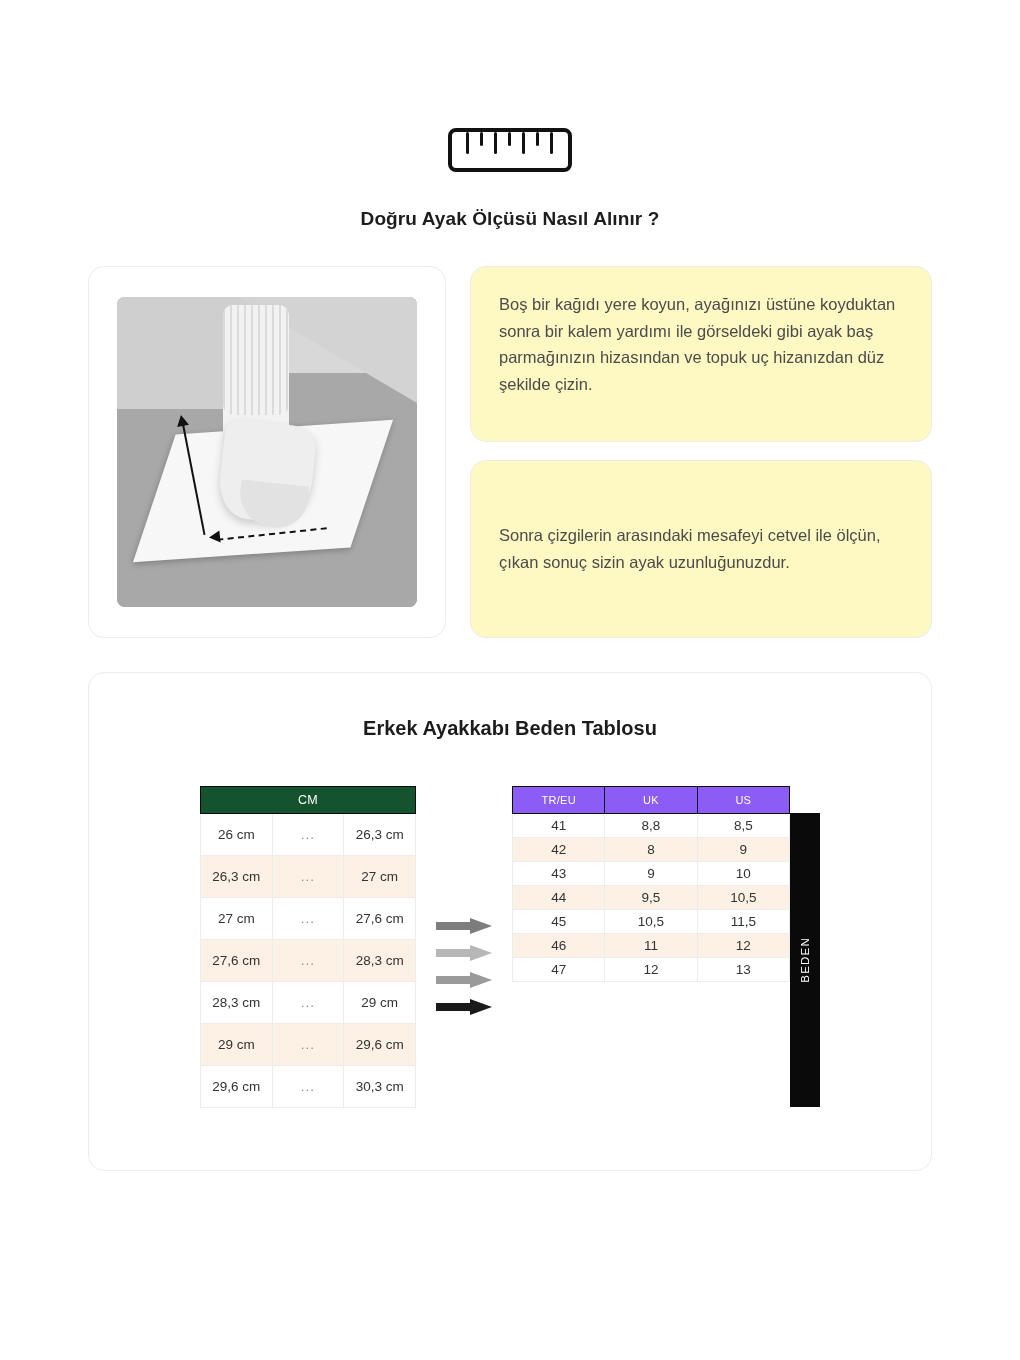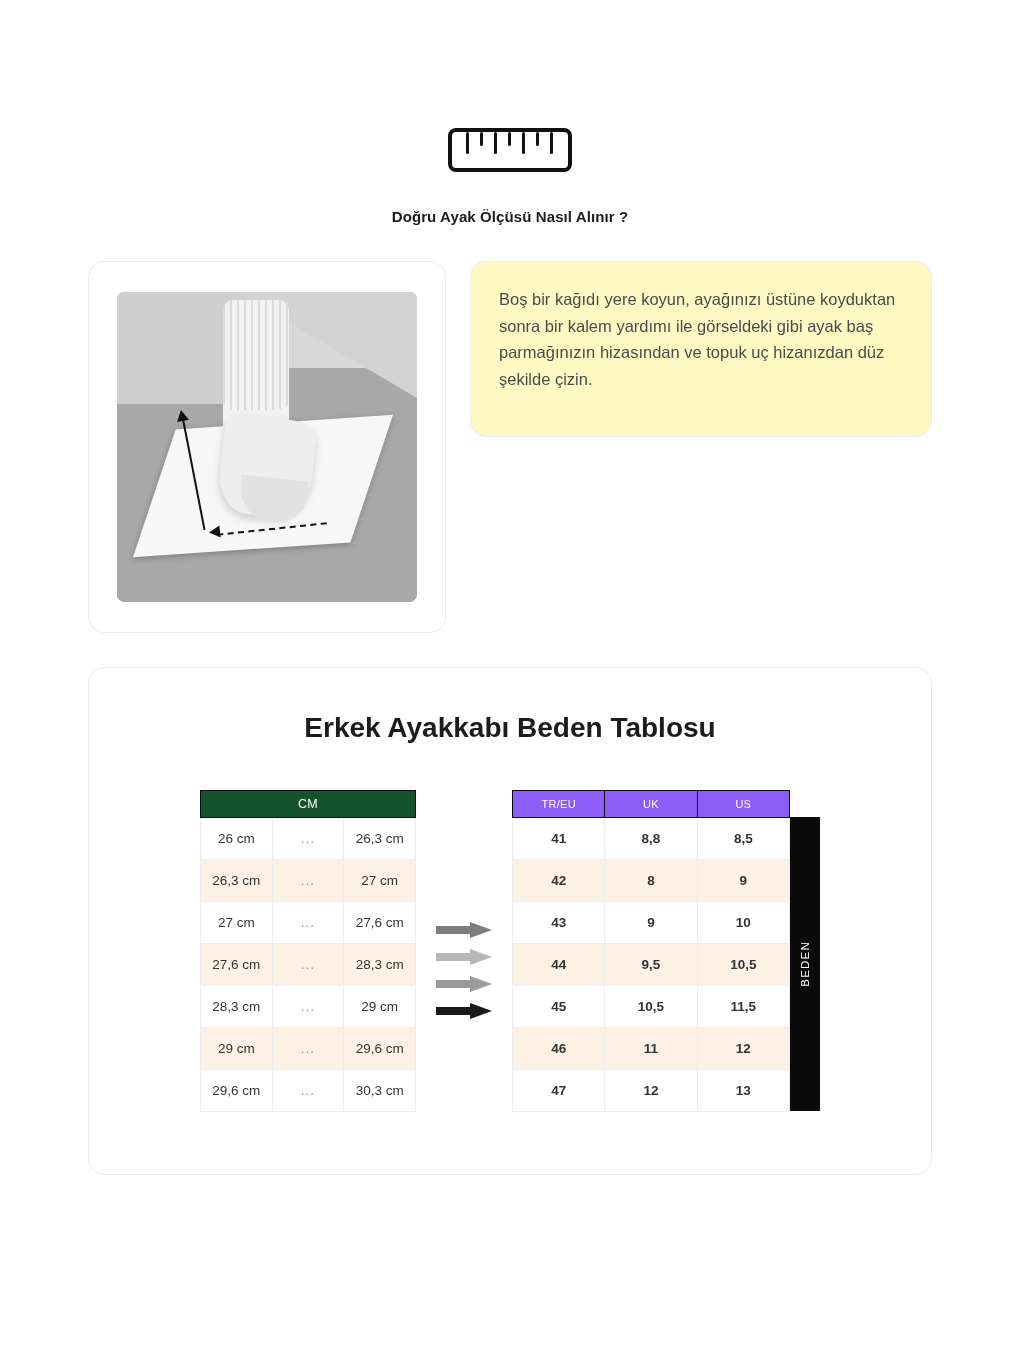--- a/index.html
+++ b/index.html
@@ -42,21 +42,21 @@
     position: absolute;
     top: 0;
     width: 3px;
     background: #111;
     border-radius: 2px;
   }
 
   
   .main-title {
     text-align: center;
-    font-size: 15px;
+    font-size: 19px;
     font-weight: bold;
     color: #1c1c1c;
     margin-top: 36px;
     letter-spacing: .1px;
   }
 
   
   .top-section {
     display: flex;
     gap: 24px;
@@ -227,21 +227,21 @@
   
   .size-card {
     margin: 34px 88px 0 88px;
     border: 1px solid #ececec;
     border-radius: 16px;
     background: #fff;
     padding: 44px 0 62px 0;
   }
   .size-title {
     text-align: center;
-    font-size: 28px;
+    font-size: 20px;
     font-weight: bold;
     color: #1c1c1c;
     margin-bottom: 46px;
   }
 
   .tables-row {
     display: flex;
     justify-content: center;
     align-items: flex-start;
     gap: 0;
@@ -293,23 +293,22 @@
   .eu-table { width: 278px; }
   .eu-table th.head {
     background: #8b5cf6;
     color: #fff;
     height: 27px;
     font-size: 11px;
     border: 1px solid #0a0a0a;
     letter-spacing: .3px;
   }
   .eu-table td {
-    height: 42px;
+    height: 24px;
     width: 92px;
-    font-weight: bold;
   }
 
   .beden-bar {
     width: 30px;
     background: #0a0a0a;
     color: #fff;
     margin-top: 27px;
     height: 294px;
     display: flex;
     align-items: center;
@@ -356,20 +355,21 @@
         <div class="ph-toes"></div>
         <div class="ph-arrow-line"></div>
         <div class="ph-arrow-head"></div>
         <div class="ph-dashed"></div>
         <div class="ph-dash-head"></div>
       </div>
     </div>
 
     <div class="text-cards">
       <div class="text-card first">Boş bir kağıdı yere koyun, ayağınızı üstüne koyduktan sonra bir kalem yardımı ile görseldeki gibi ayak baş parmağınızın hizasından ve topuk uç hizanızdan düz şekilde çizin.</div>
+      <div class="text-card second">Sonra çizgilerin arasındaki mesafeyi cetvel ile ölçün, çıkan sonuç sizin ayak uzunluğunuzdur.</div>
     </div>
 
   </div>
 
   <div class="size-card">
     <div class="size-title">Erkek Ayakkabı Beden Tablosu</div>
 
     <div class="tables-row">
 
       <table class="cm-table">

